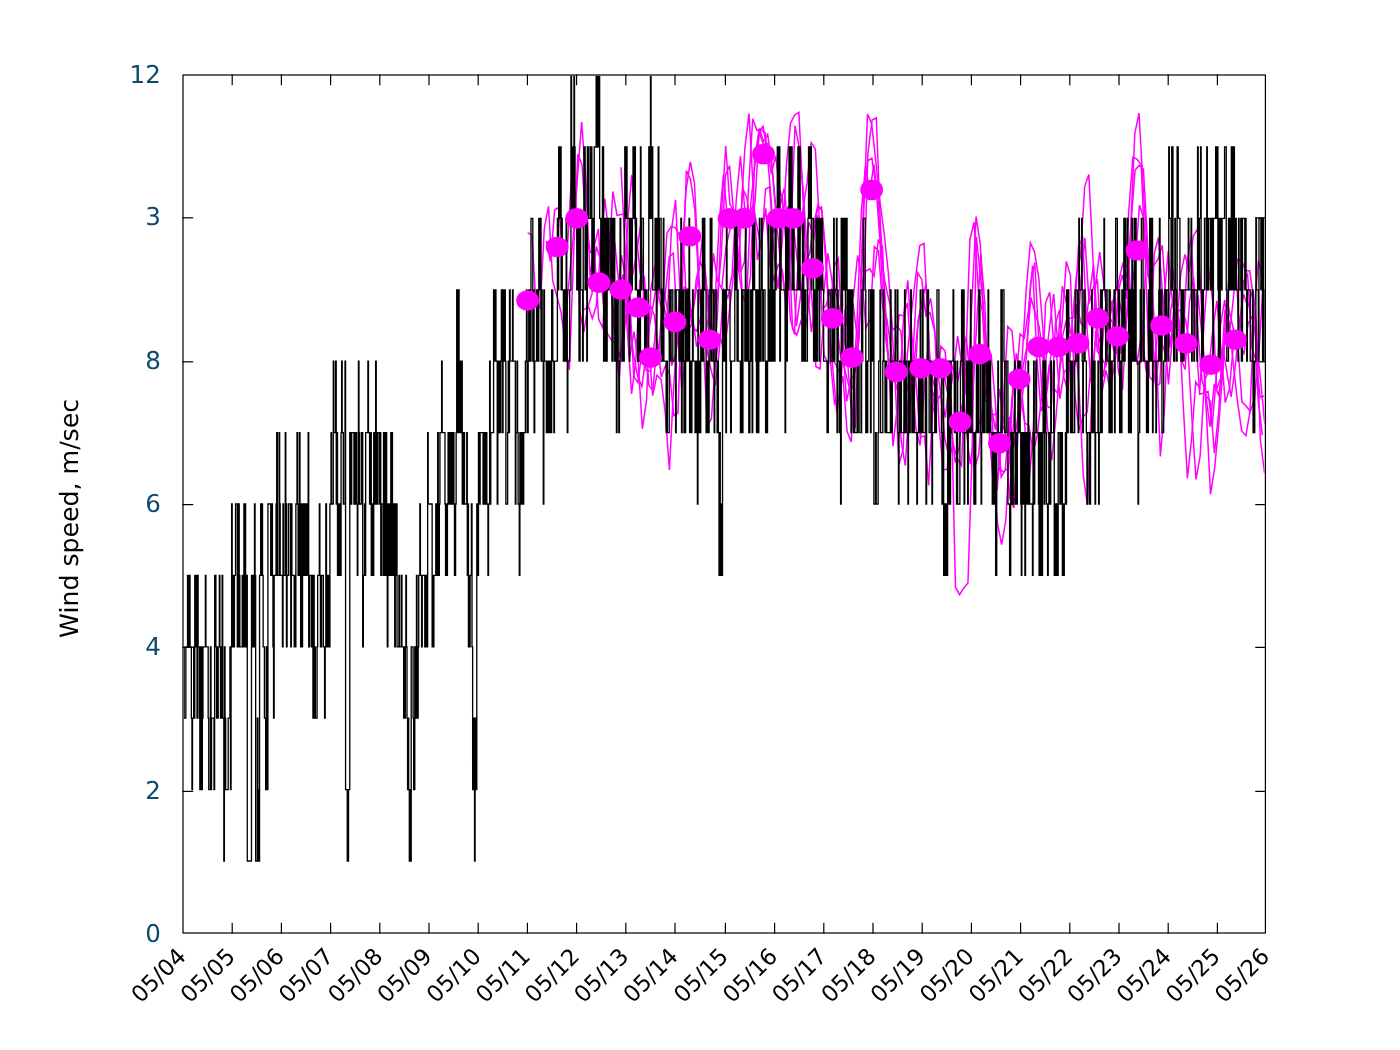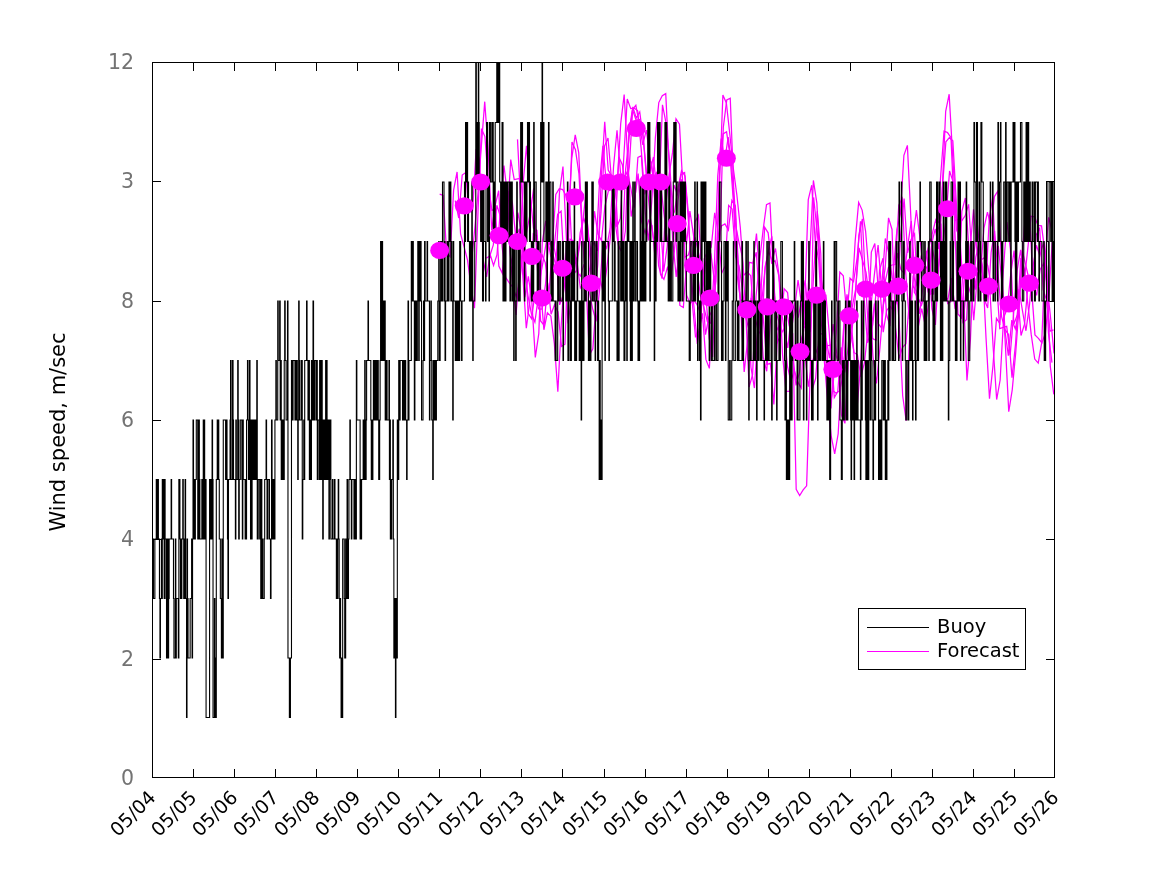--- a/index.html
+++ b/index.html
@@ -44,21 +44,21 @@
     overflow: hidden;
   }
   #plot-clip svg { display: block; }
 
   
   .ytick-label {
     position: absolute;
     right: 1033px;
     text-align: right;
     font-size: 20.5px;
-    color: #737373;
+    color: #0c4a6e;
     line-height: 1;
     transform: translateY(-50%);
     white-space: nowrap;
   }
   .ytick-mark {
     position: absolute;
     left: 152px;
     width: 9px;
     height: 0;
     border-top: 1.3px solid #000000;
@@ -279,24 +279,14 @@
             <ellipse cx="794.52" cy="145.77" rx="9.5" ry="8.6" fill="#ff00ff"></ellipse>
             <ellipse cx="815.00" cy="208.25" rx="9.5" ry="8.6" fill="#ff00ff"></ellipse>
             <ellipse cx="835.47" cy="223.13" rx="9.5" ry="8.6" fill="#ff00ff"></ellipse>
             <ellipse cx="855.95" cy="240.98" rx="9.5" ry="8.6" fill="#ff00ff"></ellipse>
             <ellipse cx="876.43" cy="220.15" rx="9.5" ry="8.6" fill="#ff00ff"></ellipse>
           </g>
       </svg>
     </div>
   </div>
 
-  <div id="legend">
-    <div class="legend-row">
-      <span class="legend-swatch buoy"></span>
-      <span class="legend-text">Buoy</span>
-    </div>
-    <div class="legend-row">
-      <span class="legend-swatch forecast"></span>
-      <span class="legend-text">Forecast</span>
-    </div>
-  </div>
 
 </div>
 
 </body></html>

